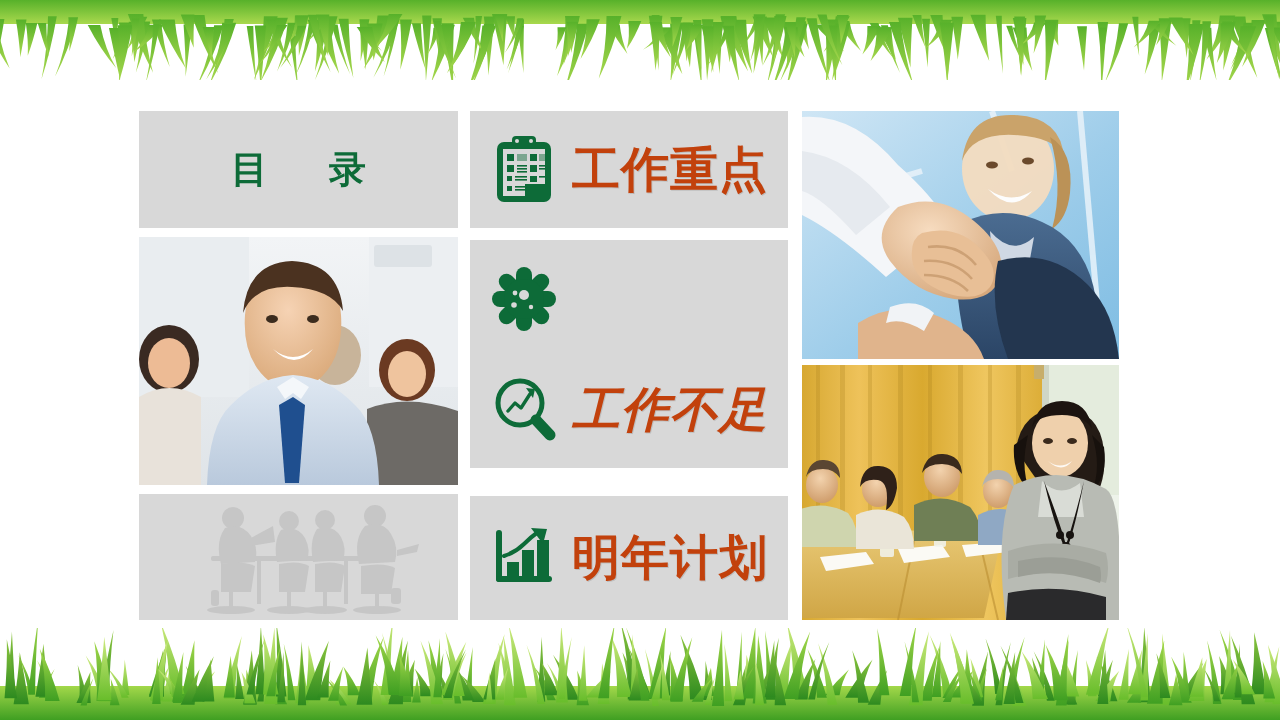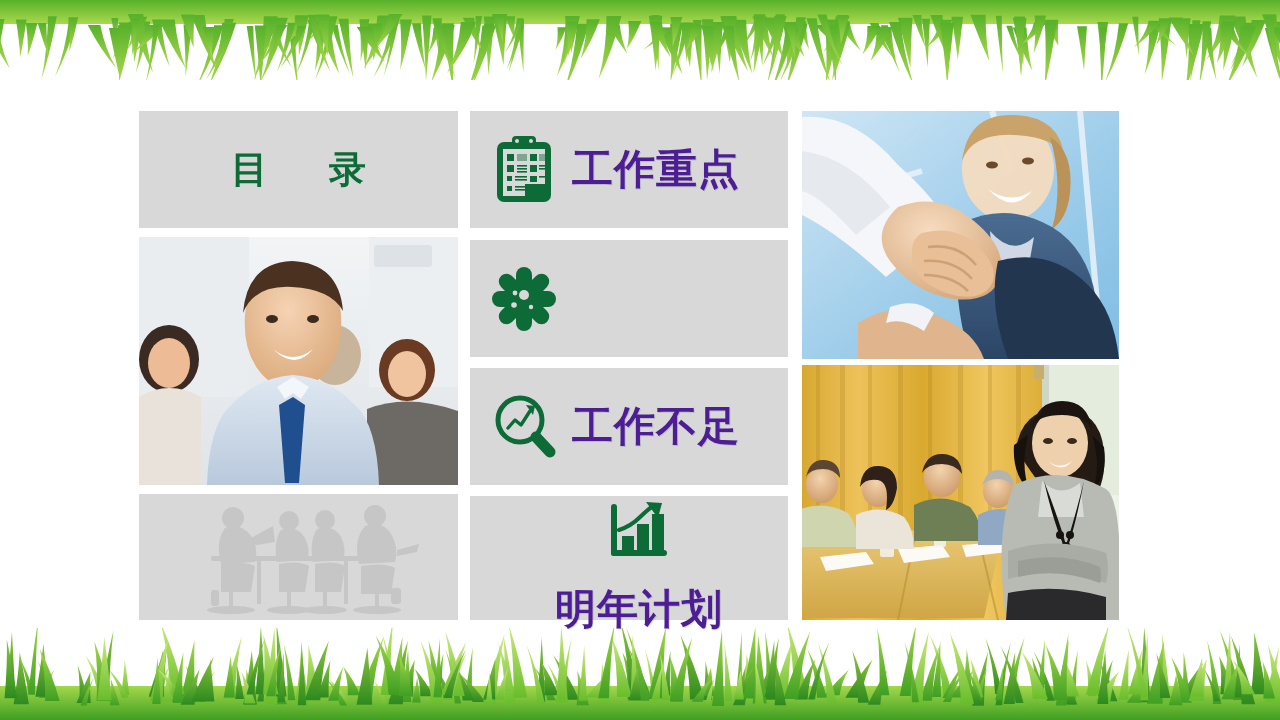--- a/index.html
+++ b/index.html
@@ -47,40 +47,40 @@
     width:318px;
     height:117px;
     background:#d8d8d8;
     display:flex;
     align-items:center;
     gap:14px;
     padding-left:20px;
   }
   .m1 { top:0;   }
   .m2 { top:129px; }
-  .m3 { top:257px; }
-  .m4 { top:385px; height:124px;flex-direction:column; }
+  .m3 { top:240px;font-style:italic; }
+  .m4 { top:385px; height:124px; }
 
   
   .p-handshake { left:663px; top:0;    width:317px; height:248px; }
   .p-meeting   { left:663px; top:254px; width:317px; height:255px; }
 
   
   .toc-title {
     width:100%; height:100%;
     display:flex; align-items:center; justify-content:center;
     color:#0d6b38;
     font-size:37px;
     font-weight:bold;
     letter-spacing:12px;
     text-indent:12px;
   }
   .menu-label {
-    color:#4c1d95;
-    font-size:41px;
+    color:#c2410c;
+    font-size:48px;
     font-weight:bold;
     letter-spacing:1px;
     text-shadow:1px 1px 0 rgba(0,0,0,0.12);
     white-space:nowrap;
   }
   .menu-icon { flex:0 0 auto; width:68px; height:72px; display:block; }
   .menu-icon svg { display:block; width:100%; height:100%; }
 
   
   .photo { width:100%; height:100%; position:relative; overflow:hidden; }

